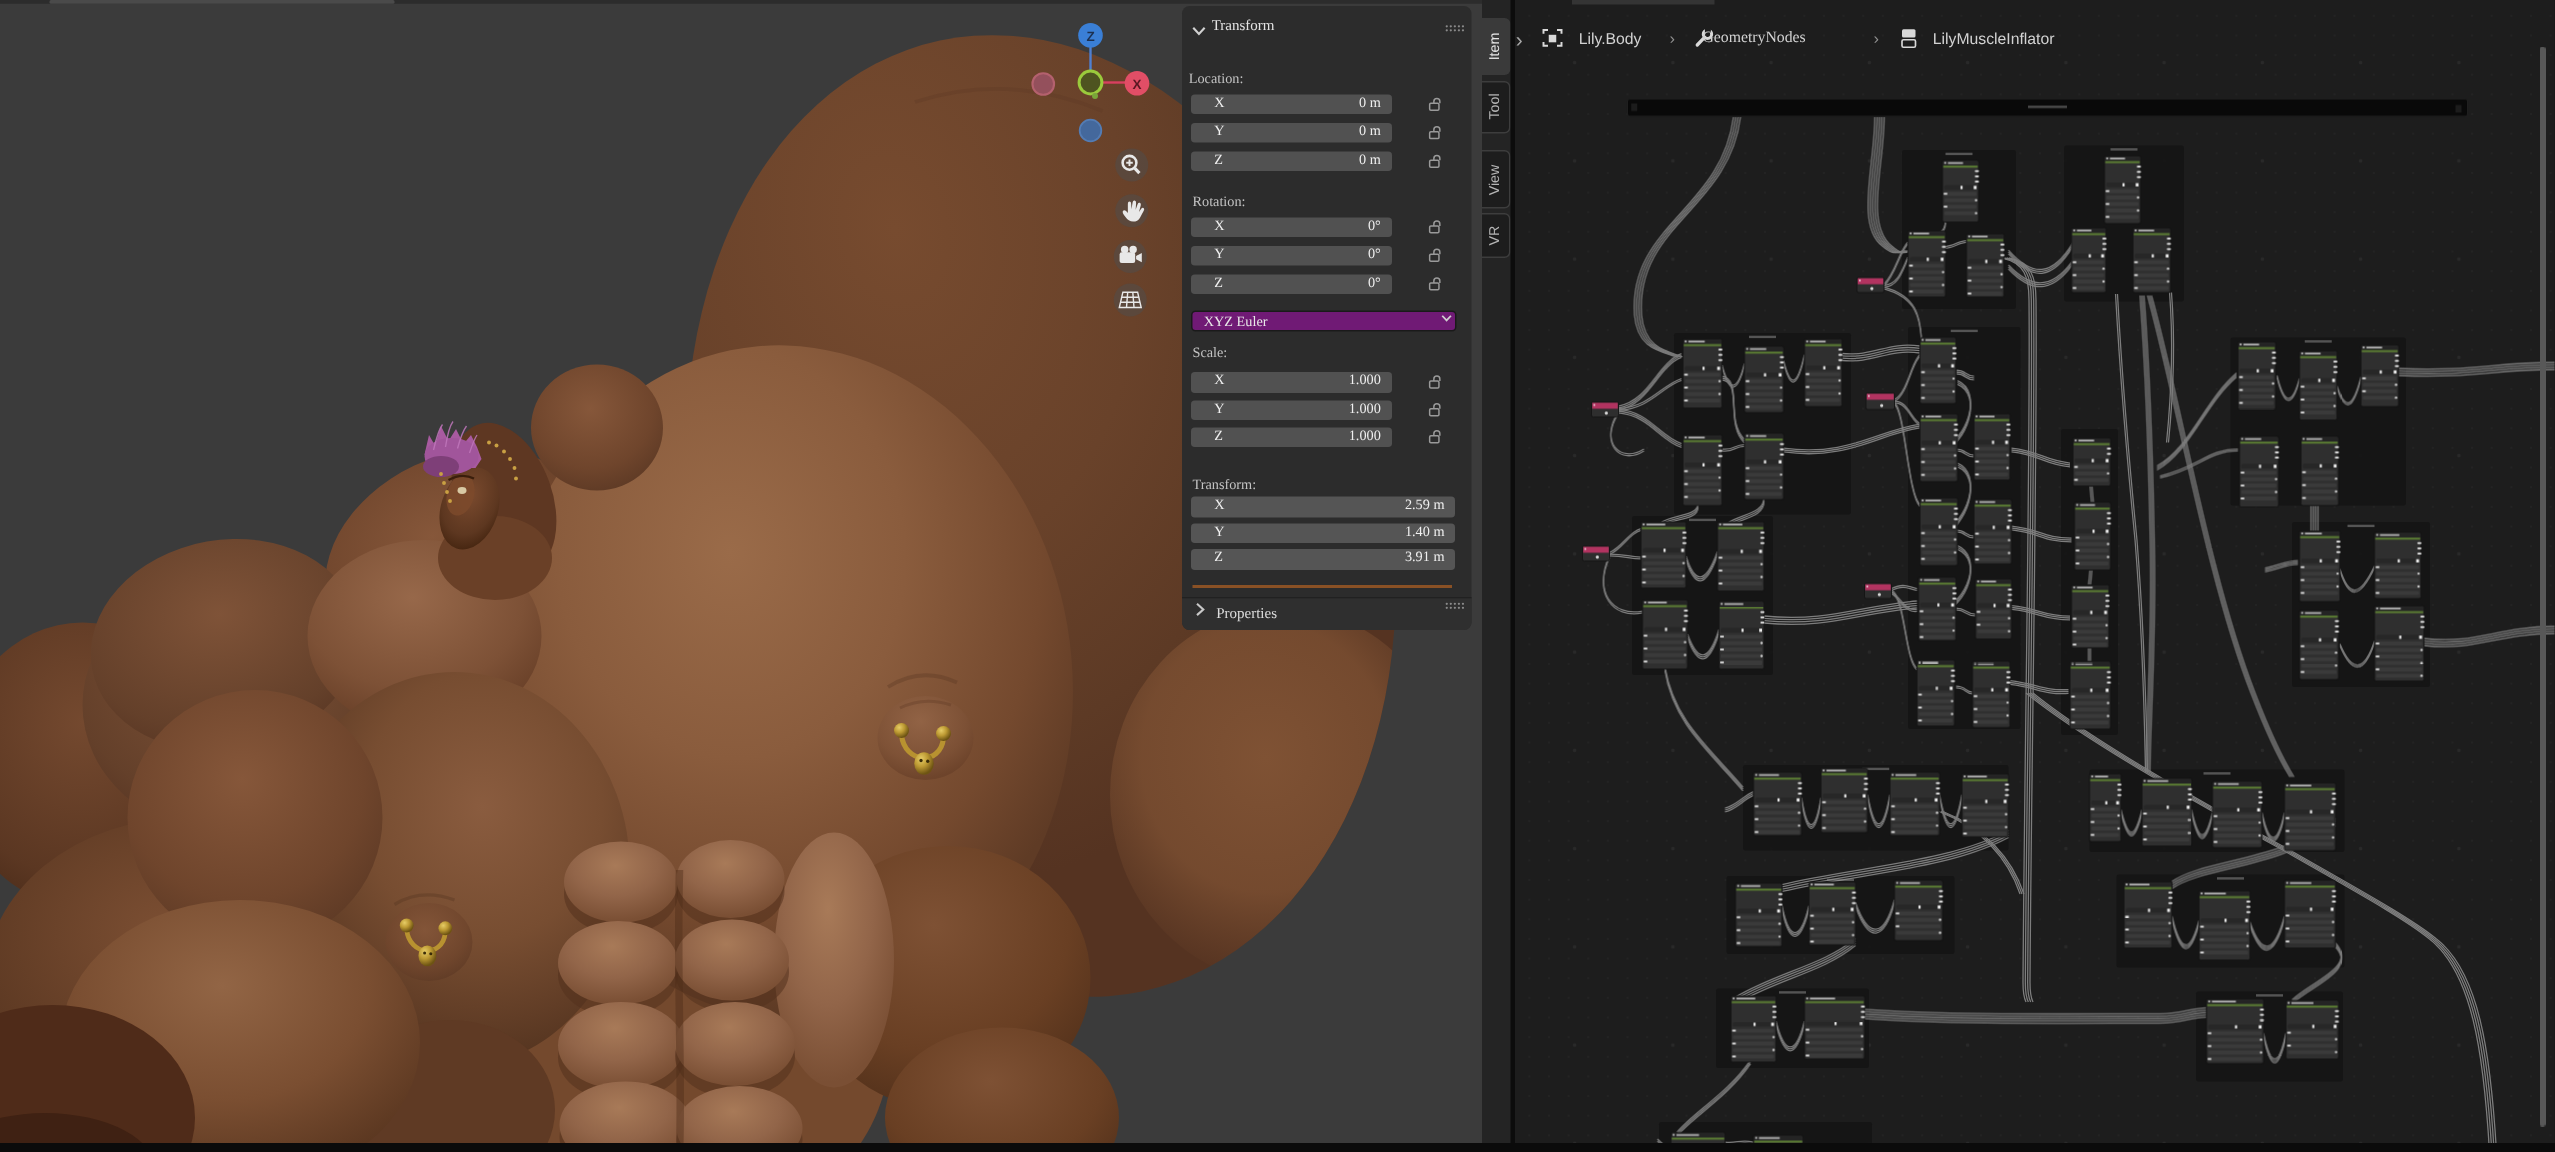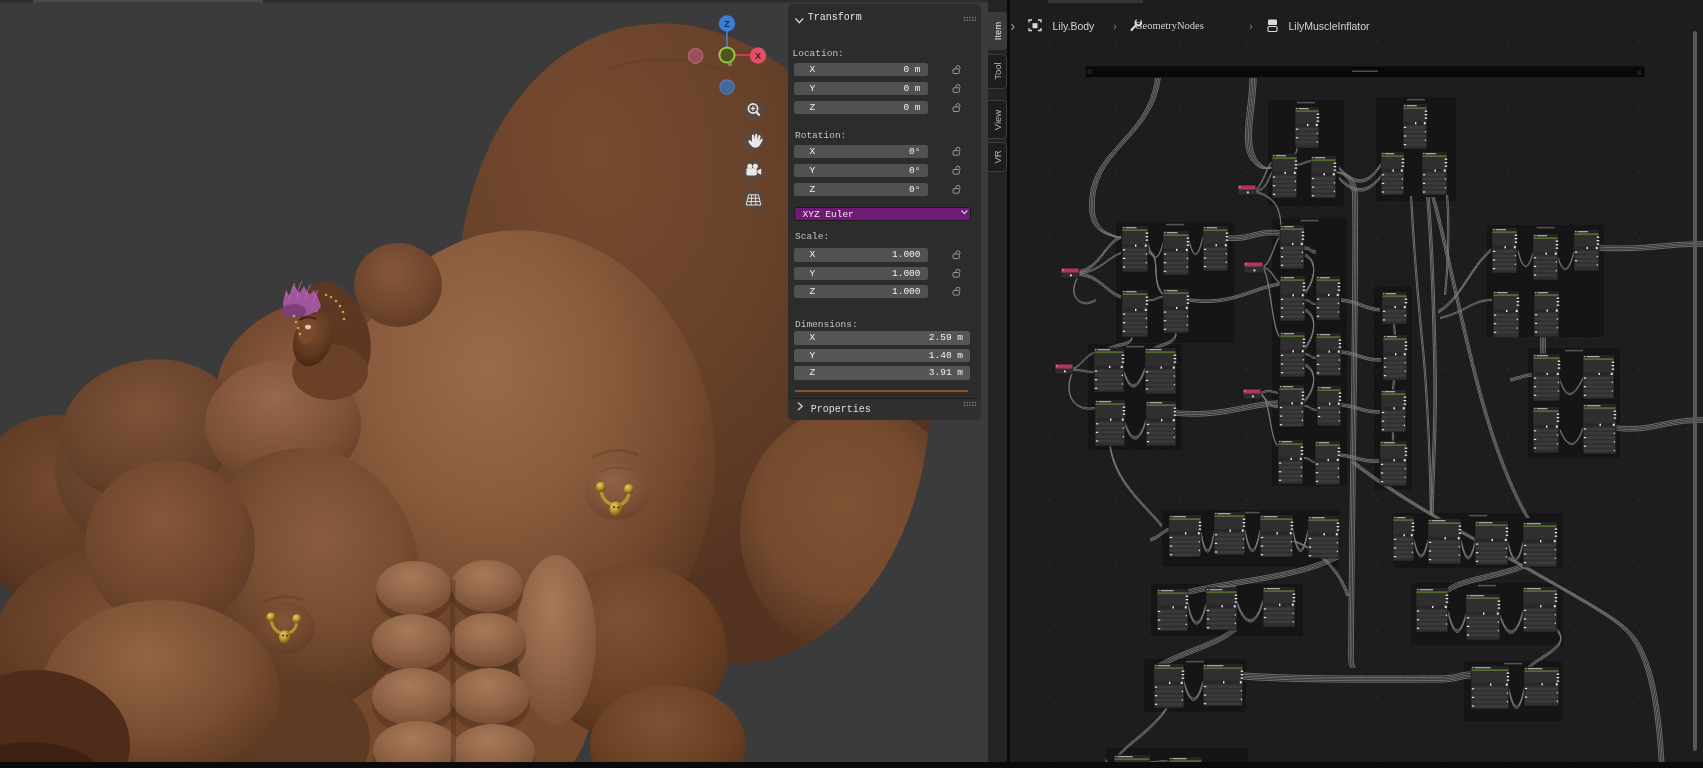--- a/index.html
+++ b/index.html
@@ -189,21 +189,21 @@
       </g>
       <circle cx="749.8" cy="166.3" r="2.5" fill="#e8e8e8"></circle>
       <circle cx="755.4" cy="166.3" r="2.5" fill="#e8e8e8"></circle>
       <rect x="746.4" y="168.2" width="10.4" height="7.2" rx="1.4" fill="#e8e8e8"></rect>
       <path d="M757.4,170.6 L761.2,168.6 L761.2,174.8 L757.4,172.8 Z" fill="#e8e8e8"></path>
       <g stroke="#e8e8e8" stroke-width="0.95" fill="none">
 <path d="M748.6,194.8 L758.4,194.8 L760.8,205 L746.2,205 Z"></path>
 <path d="M751.8,194.8 L751,205 M755.2,194.8 L756,205 M748,198.2 L759.2,198.2 M747.3,201.5 L760,201.5"></path>
 </g>
 </svg>
-<div id="panel" style="position:absolute;left:787.5px;top:4px;width:193.5px;height:415.5px;background:#2c2c2c;border-radius:5px;font-family:Liberation Mono, monospace">
+<div id="panel" style="position:absolute;left:787.5px;top:4px;width:193.5px;height:415.5px;background:#2c2c2c;border-radius:5px;font-family:Liberation Serif, serif">
 <div style="position:absolute;left:20.299999999999955px;top:8px;font-size:10px;color:#e3e3e3;white-space:nowrap">Transform</div>
       <div style="position:absolute;left:5px;top:44px;font-size:9.5px;color:#c3c3c3;white-space:nowrap">Location:</div>
       <div style="position:absolute;left:6px;top:58.9px;width:134px;height:13.5px;background:#515151;border-radius:2.5px;font-size:9.5px;color:#f0f0f0;line-height:13.5px">
         <span style="position:absolute;left:16px">X</span>
         <span style="position:absolute;right:7px">0 m</span>
       </div>
       <div style="position:absolute;left:6px;top:77.7px;width:134px;height:13.5px;background:#515151;border-radius:2.5px;font-size:9.5px;color:#f0f0f0;line-height:13.5px">
         <span style="position:absolute;left:16px">Y</span>
         <span style="position:absolute;right:7px">0 m</span>
       </div>
@@ -233,21 +233,21 @@
         <span style="position:absolute;right:7px">1.000</span>
       </div>
       <div style="position:absolute;left:6px;top:262.5px;width:134px;height:13.5px;background:#515151;border-radius:2.5px;font-size:9.5px;color:#f0f0f0;line-height:13.5px">
         <span style="position:absolute;left:16px">Y</span>
         <span style="position:absolute;right:7px">1.000</span>
       </div>
       <div style="position:absolute;left:6px;top:280.5px;width:134px;height:13.5px;background:#515151;border-radius:2.5px;font-size:9.5px;color:#f0f0f0;line-height:13.5px">
         <span style="position:absolute;left:16px">Z</span>
         <span style="position:absolute;right:7px">1.000</span>
       </div>
-      <div style="position:absolute;left:7.5px;top:315px;font-size:9.5px;color:#c3c3c3;white-space:nowrap">Dimensions:</div>
+      <div style="position:absolute;left:7.5px;top:315px;font-size:9.5px;color:#c3c3c3;white-space:nowrap">Transform:</div>
       <div style="position:absolute;left:6px;top:327px;width:176.5px;height:13.5px;background:#555555;border-radius:2.5px;font-size:9.5px;color:#f0f0f0;line-height:13.5px">
         <span style="position:absolute;left:16px">X</span>
         <span style="position:absolute;right:7px">2.59 m</span>
       </div>
       <div style="position:absolute;left:6px;top:344.5px;width:176.5px;height:13.5px;background:#555555;border-radius:2.5px;font-size:9.5px;color:#f0f0f0;line-height:13.5px">
         <span style="position:absolute;left:16px">Y</span>
         <span style="position:absolute;right:7px">1.40 m</span>
       </div>
       <div style="position:absolute;left:6px;top:362px;width:176.5px;height:13.5px;background:#555555;border-radius:2.5px;font-size:9.5px;color:#f0f0f0;line-height:13.5px">
         <span style="position:absolute;left:16px">Z</span>

